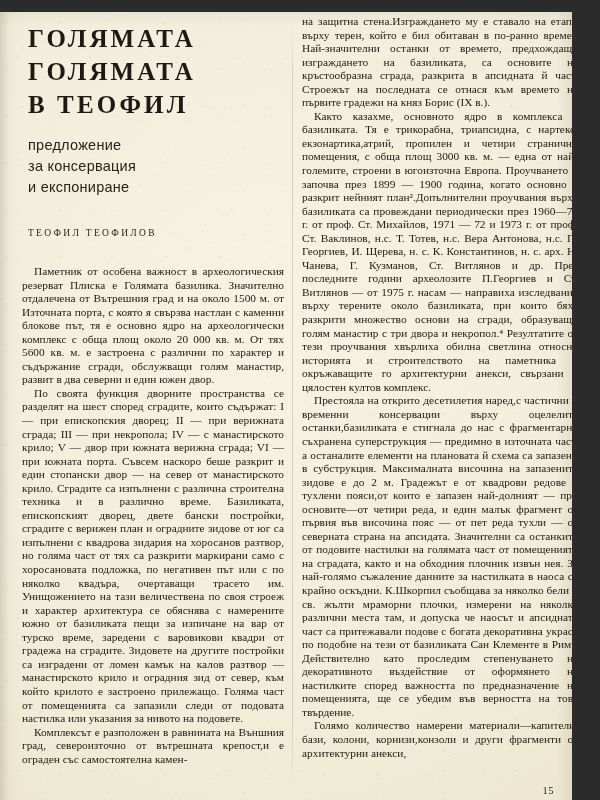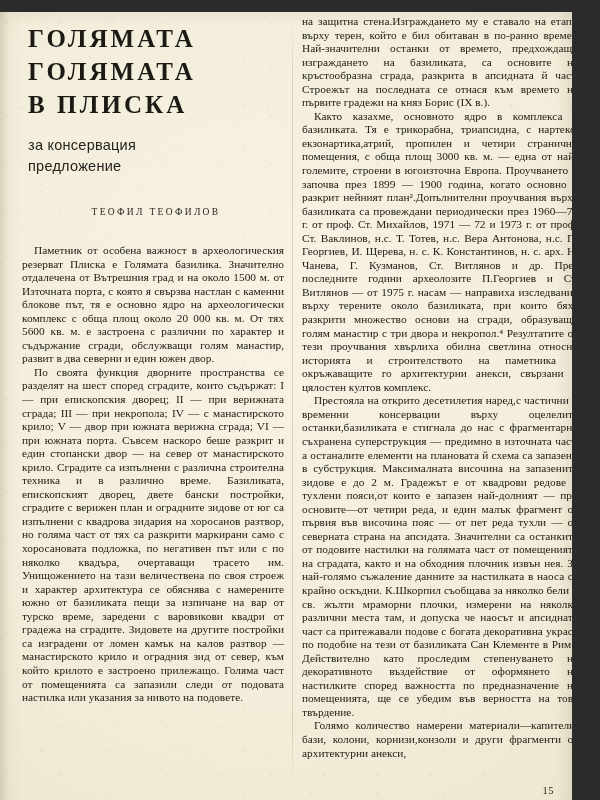--- a/index.html
+++ b/index.html
@@ -69,21 +69,20 @@
     letter-spacing: .25px;
     color: #26221d;
     margin: 14px 0 0 6px;
   }
   .byline {
     font-family: "Liberation Serif", "DejaVu Serif", serif;
     font-size: 9.5px;
     letter-spacing: 2.3px;
     color: #2a2620;
     margin: 30px 0 0 6px;
-    text-align: center;
   }
 
   
   .body {
     font-size: 11.35px;
     line-height: 13.55px;
     text-align: justify;
     text-justify: inter-word;
     hyphens: none;
     color: #242019;
@@ -105,33 +104,35 @@
 <body>
 
 <div class="page">
   <div class="grain"></div>
   <div class="gutter"></div>
 
   <div class="col col-left">
     <h1 class="title">
       <div>ГОЛЯМАТА</div>
       <div>ГОЛЯМАТА</div>
-      <div>В ПЛИСКА</div>
+      <div>В ТЕОФИЛ</div>
     </h1>
 
     <div class="subtitle">
+      <div>предложение</div>
       <div>за консервация</div>
-      <div>предложение</div>
+      <div>и експониране</div>
     </div>
 
     <div class="byline">ТЕОФИЛ ТЕОФИЛОВ</div>
 
     <div class="body">
       <p>Паметник от особена важност в археологическия резерват Плиска е Голямата базилика. Значително отдалечена от Вътрешния град и на около 1500 м. от Източната порта, с която я свързва настлан с каменни блокове път, тя е основно ядро на археологически комплекс с обща площ около 20 000 кв. м. От тях 5600 кв. м. е застроена с различни по характер и съдържание сгради, обслужващи голям манастир, развит в два северни и един южен двор.</p>
       <p>По своята функция дворните пространства се разделят на шест според сградите, които съдържат: I — при епископския дворец; II — при верижната сграда; III — при некропола; IV — с манастирското крило; V — двор при южната верижна сграда; VI — при южната порта. Съвсем наскоро беше разкрит и един стопански двор — на север от манастирското крило. Сградите са изпълнени с различна строителна техника и в различно време. Базиликата, епископският дворец, двете бански постройки, сградите с верижен план и оградните зидове от юг са изпълнени с квадрова зидария на хоросанов разтвор, но голяма част от тях са разкрити маркирани само с хоросановата подложка, по негативен път или с по няколко квадъра, очертаващи трасето им. Унищожението на тази величествена по своя строеж и характер архитектура се обяснява с намерените южно от базиликата пещи за изпичане на вар от турско време, заредени с варовикови квадри от градежа на сградите. Зидовете на другите постройки са изградени от ломен камък на калов разтвор — манастирското крило и оградния зид от север, към който крилото е застроено прилежащо. Голяма част от помещенията са запазили следи от подовата настилка или указания за нивото на подовете.</p>
+      <p>Комплексът е разположен в равнината на Външния град, североизточно от вътрешната крепост,и е ограден със самостоятелна камен-</p>
     </div>
   </div>
 
   <div class="col col-right">
     <div class="body">
       <p class="noindent">на защитна стена.Изграждането му е ставало на етапи върху терен, който е бил обитаван в по-ранно време¹. Най-значителни останки от времето, предхождащо изграждането на базиликата, са основите на кръстообразна сграда, разкрита в апсидната й част. Строежът на последната се отнася към времето на първите градежи на княз Борис (IX в.).</p>
       <p>Както казахме, основното ядро в комплекса е базиликата. Тя е трикорабна, триапсидна, с нартекс, екзонартика,атрий, пропилен и четири странични помещения, с обща площ 3000 кв. м. — една от най-големите, строени в югоизточна Европа. Проучването й започва през 1899 — 1900 година, когато основно е разкрит нейният план².Допълнителни проучвания върху базиликата са провеждани периодически през 1960—70 г. от проф. Ст. Михайлов, 1971 — 72 и 1973 г. от проф. Ст. Ваклинов, н.с. Т. Тотев, н.с. Вера Антонова, н.с. П. Георгиев, И. Щерева, н. с. К. Константинов, н. с. арх. Н. Чанева, Г. Кузманов, Ст. Витлянов и др. През последните години археолозите П.Георгиев и Ст. Витлянов — от 1975 г. насам — направиха изследвания върху терените около базиликата, при които бяха разкрити множество основи на сгради, образуващи голям манастир с три двора и некропол.⁴ Резултатите от тези проучвания хвърлиха обилна светлина относно историята и строителството на паметника и окръжаващите го архитектурни анекси, свързани в цялостен култов комплекс.</p>
       <p>Престояла на открито десетилетия наред,с частични и временни консервации върху оцелелите останки,базиликата е стигнала до нас с фрагментарно съхранена суперструкция — предимно в източната част, а останалите елементи на плановата й схема са запазени в субструкция. Максималната височина на запазените зидове е до 2 м. Градежът е от квадрови редове с тухлени пояси,от които е запазен най-долният — при основите—от четири реда, и един малък фрагмент от първия във височина пояс — от пет реда тухли — от северната страна на апсидата. Значителни са останките от подовите настилки на голямата част от помещенията на сградата, както и на обходния плочник извън нея. За най-голямо съжаление данните за настилката в наоса са крайно оскъдни. К.Шкорпил съобщава за няколко бели и св. жълти мраморни плочки, измерени на няколко различни места там, и допуска че наосът и апсидната част са притежавали подове с богата декоративна украса по подобие на тези от базиликата Сан Клементе в Рим⁵. Действително като проследим степенуването на декоративното въздействие от оформянето на настилките според важността по предназначение на помещенията, ще се убедим във верността на това твърдение.</p>
       <p>Голямо количество намерени материали—капители, бази, колони, корнизи,конзоли и други фрагменти от архитектурни анекси,</p>
     </div>

